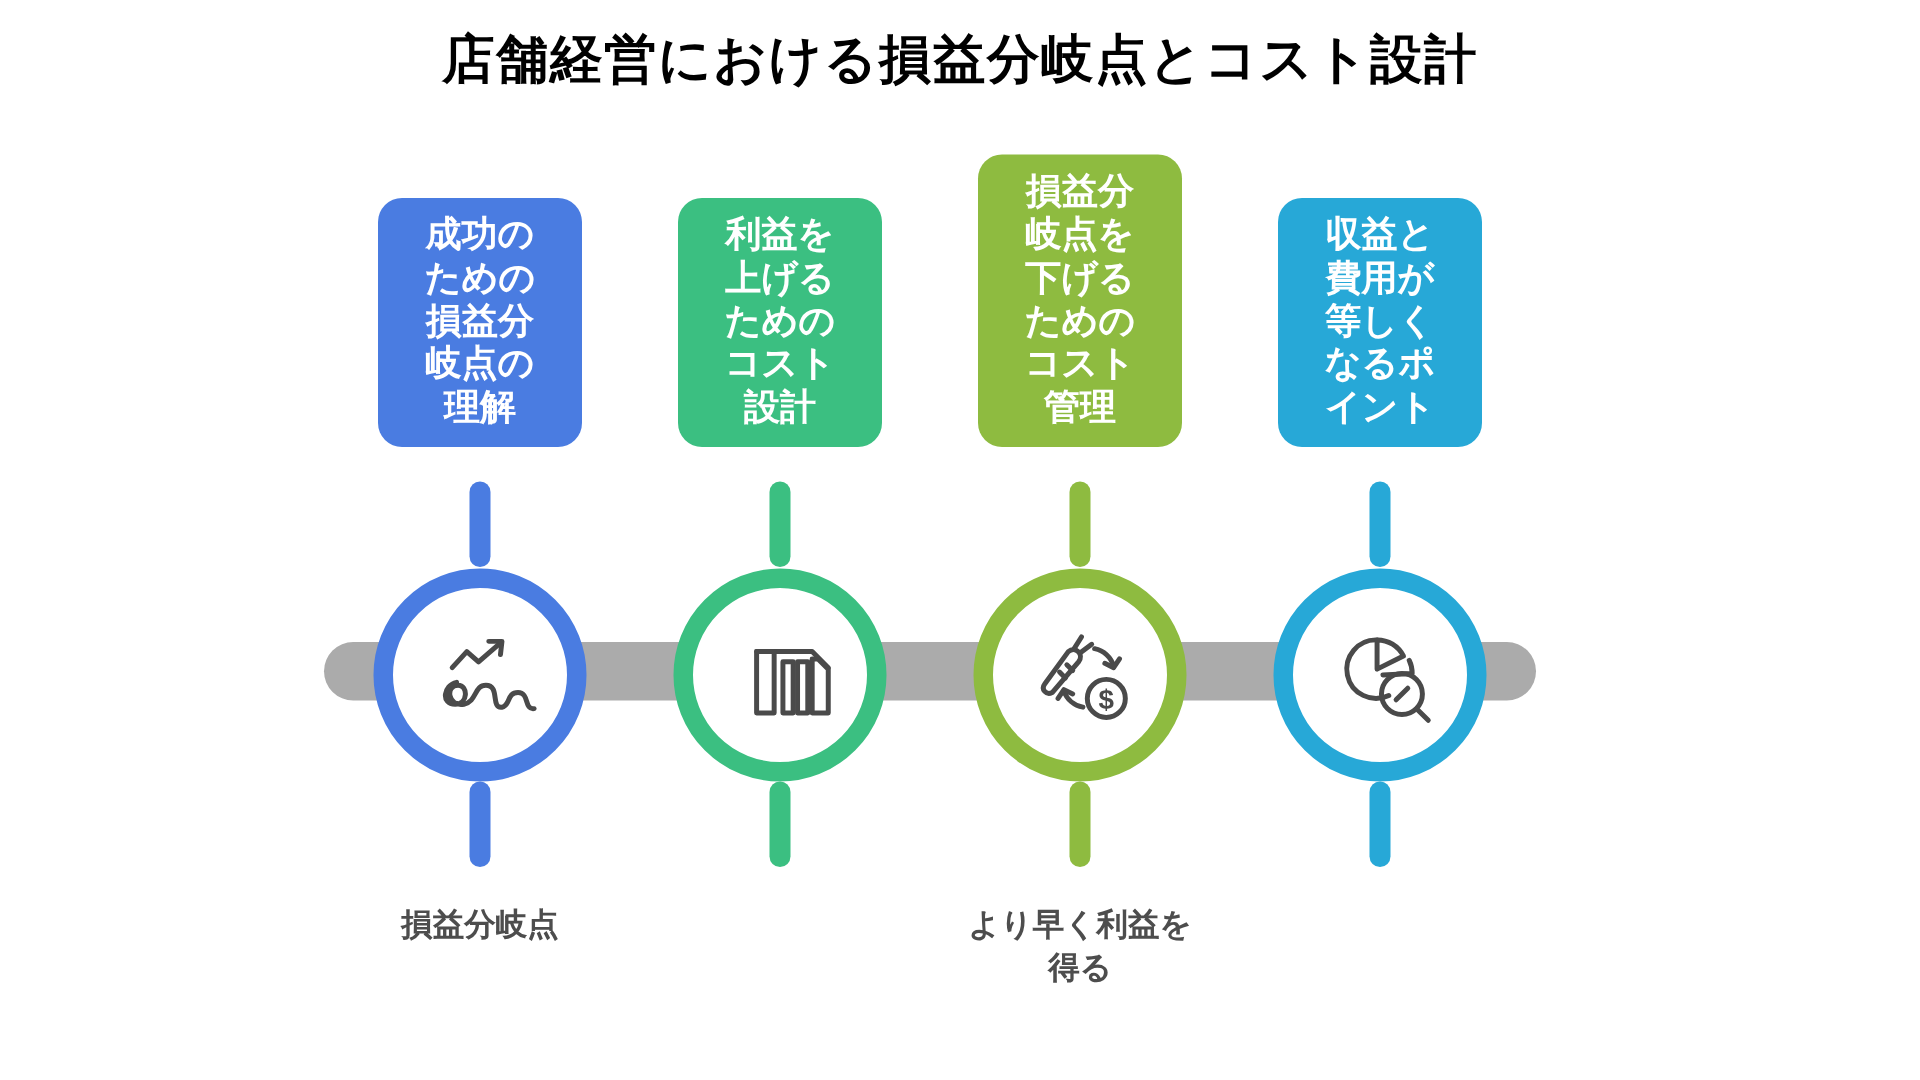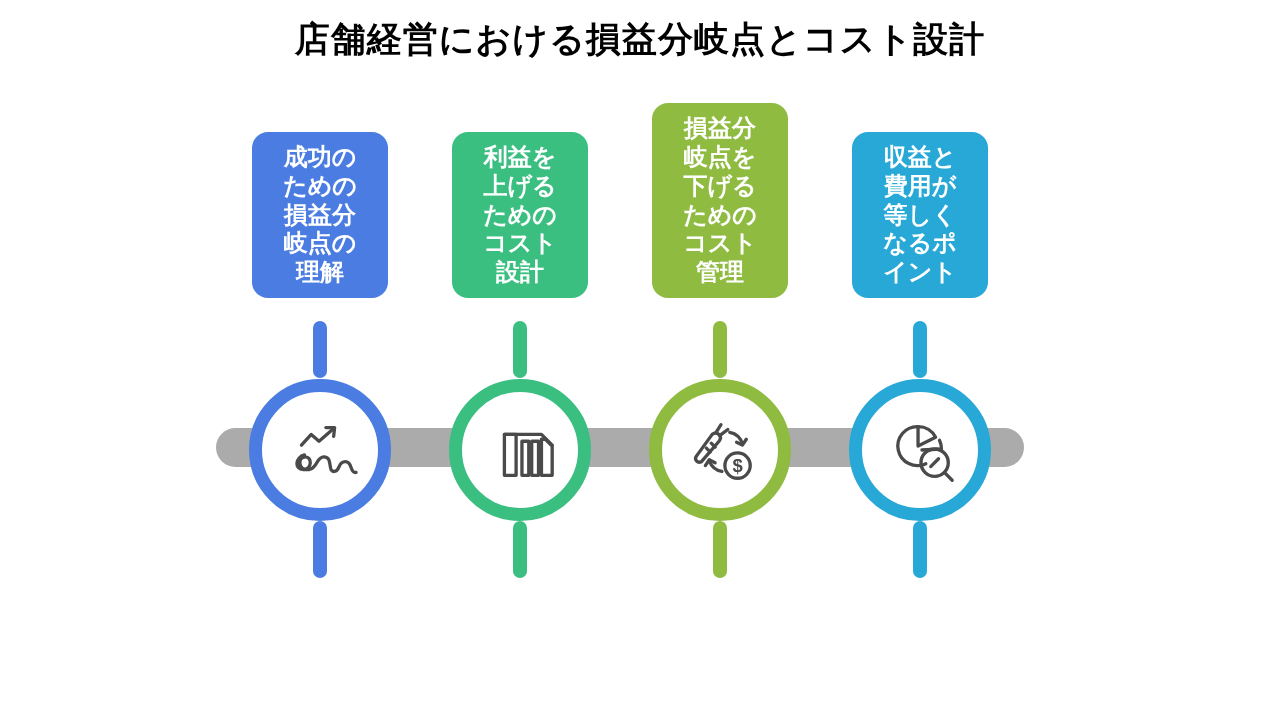--- a/index.html
+++ b/index.html
@@ -107,20 +107,21 @@
     <div class="top-box">成功のための損益分岐点の理解</div>
     <div class="stem stem-top"></div>
     <div class="node-circle">
       <svg viewBox="0 0 80 80">
         <path class="icon-stroke" d="M21 35 L31 24 L39 31 L54 18"></path>
         <path class="icon-stroke" d="M46 17 L55 17 L54 26"></path>
         <path class="icon-stroke" d="M24 45 c-9 2 -11 15 -1 15 c9 0 9 -13 2 -13 c-9 0 -7 15 4 13 c9 -2 7 -13 15 -13 c10 0 3 16 11 15 c6 -1 3 -10 11 -10 c8 0 4 12 11 11"></path>
       </svg>
     </div>
     <div class="stem stem-bottom"></div>
+    <div class="bottom-label">損益分岐点</div>
   </div>
 
   <div class="column col-2" style="--accent: #3bbf81;">
     <div class="top-box">利益を上げるためのコスト設計</div>
     <div class="stem stem-top"></div>
     <div class="node-circle">
       <svg viewBox="0 0 80 80">
         <path class="icon-stroke" d="M24 24 H62 L73 35"></path>
         <rect class="icon-stroke" x="24" y="24" width="12" height="42"></rect>
         <rect class="icon-stroke" x="42" y="31" width="7" height="35"></rect>
@@ -141,20 +142,21 @@
         <path class="icon-stroke" d="M36 22 l5 -8 M40 25 l8 -6"></path>
         <path class="icon-stroke" d="M50 22 a17 17 0 0 1 13 12"></path>
         <path class="icon-stroke" d="M57 32 l6 3 l4 -6"></path>
         <path class="icon-stroke" d="M42 62 a17 17 0 0 1 -13 -11"></path>
         <path class="icon-stroke" d="M35 53 l-6 -3 l-4 6"></path>
         <circle class="icon-stroke" cx="58" cy="56" r="13"></circle>
         <text x="58" y="63" text-anchor="middle" font-size="19" font-weight="bold" fill="#4a4a4a" font-family="'Liberation Sans',sans-serif">$</text>
       </svg>
     </div>
     <div class="stem stem-bottom"></div>
+    <div class="bottom-label">より早く利益を得る</div>
   </div>
 
   <div class="column col-4" style="--accent: #27a8d7;">
     <div class="top-box">収益と費用が等しくなるポイント</div>
     <div class="stem stem-top"></div>
     <div class="node-circle">
       <svg viewBox="0 0 80 80">
         <path class="icon-stroke" d="M38 16 a20 20 0 1 0 8 38"></path>
         <path class="icon-stroke" d="M38 16 V36 L56 27 a20 20 0 0 0 -18 -11 Z"></path>
         <path class="icon-stroke" d="M60 30 a20 20 0 0 1 2 9 L42 40"></path>

